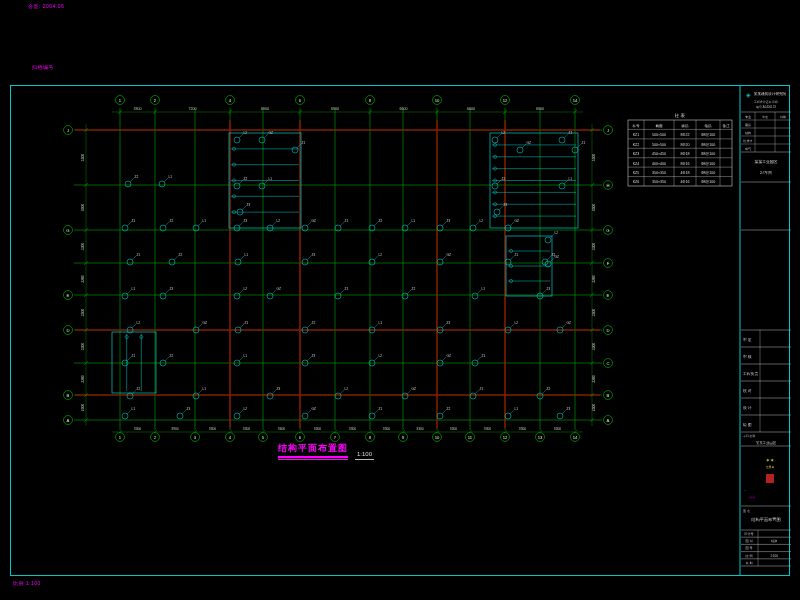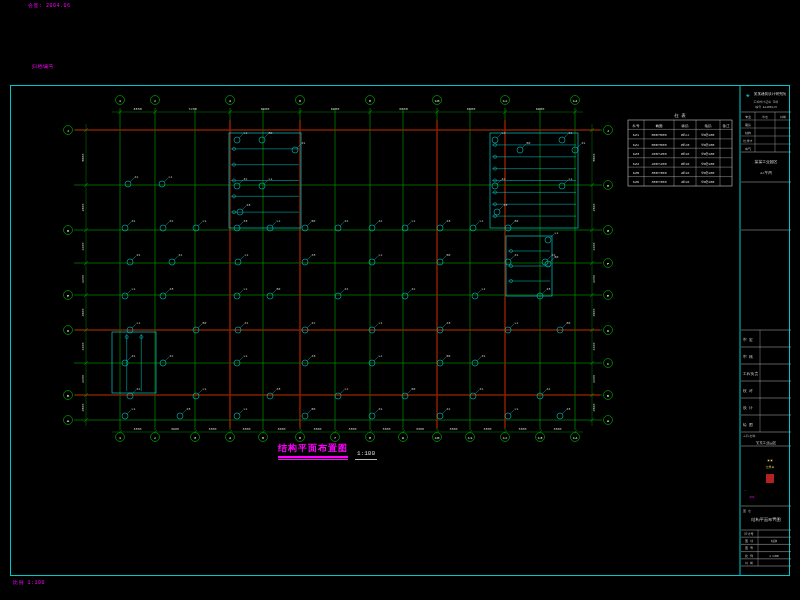--- a/index.html
+++ b/index.html
@@ -1,17 +1,17 @@
 <!DOCTYPE html>
 <html><head>
 <meta charset="utf-8">
 <style>
   html,body{margin:0;padding:0;background:#000;}
   .screen{position:relative;width:800px;height:600px;background:#000;overflow:hidden;
-          font-family:Liberation Mono, monospace;}
+          font-family:Liberation Sans, sans-serif;}
   .sheet-frame{position:absolute;left:10px;top:85px;width:780px;height:491px;
                border:1px solid #00c8c8;box-sizing:border-box;}
   svg{position:absolute;left:0;top:0;}
   .stamp{position:absolute;color:#ff00ff;font-size:5px;line-height:6px;letter-spacing:0.5px;}
   .stamp-a{left:28px;top:3px;}
   .stamp-b{left:32px;top:64px;}
   .stamp-c{left:13px;top:580px;}
   .plan-title-row{position:absolute;left:278px;top:442px;display:flex;align-items:flex-end;gap:7px;}
   .plan-title-box{display:flex;flex-direction:column;}
   .plan-title-box .t{color:#ff00ff;font-size:9px;font-weight:bold;letter-spacing:1px;white-space:nowrap;}

